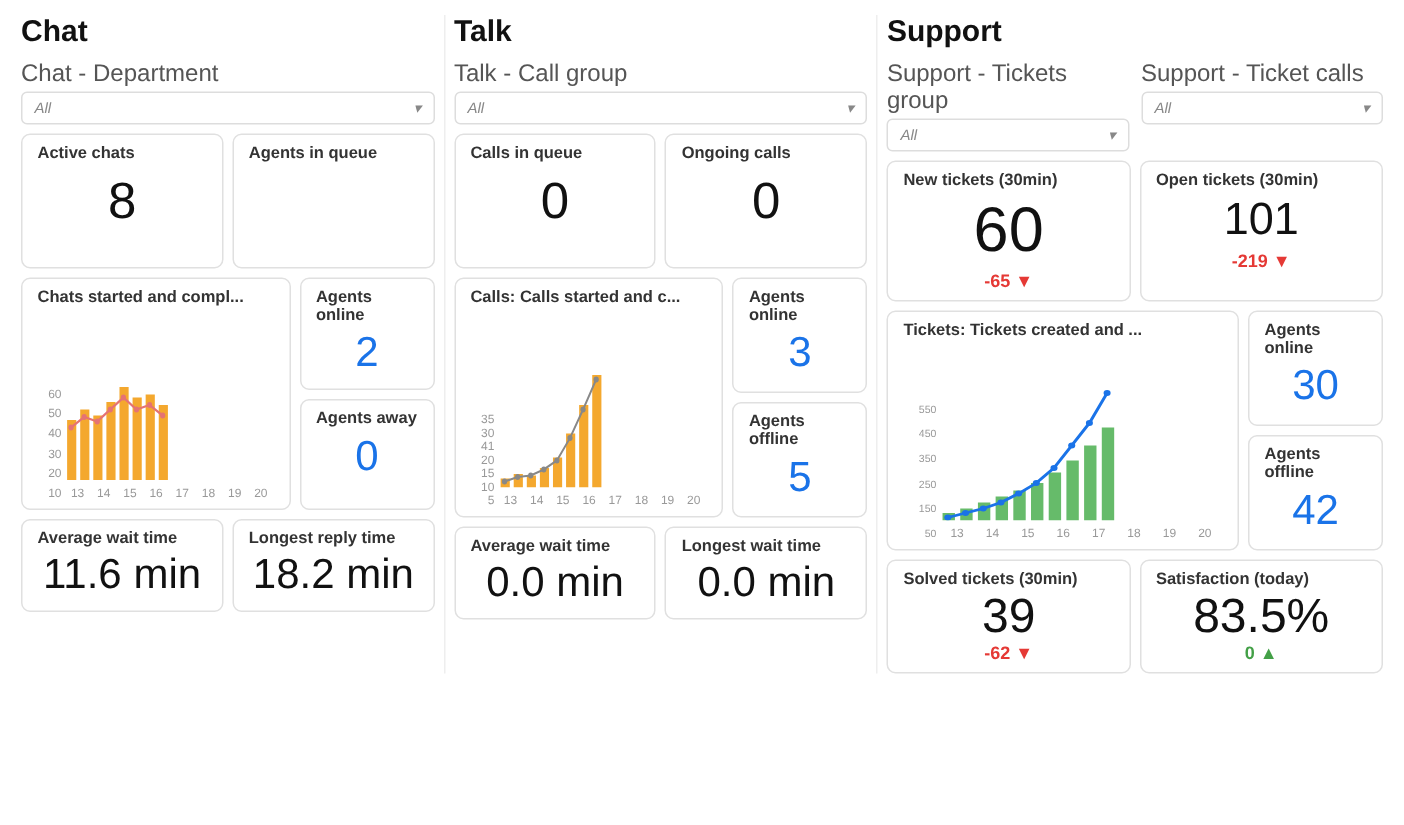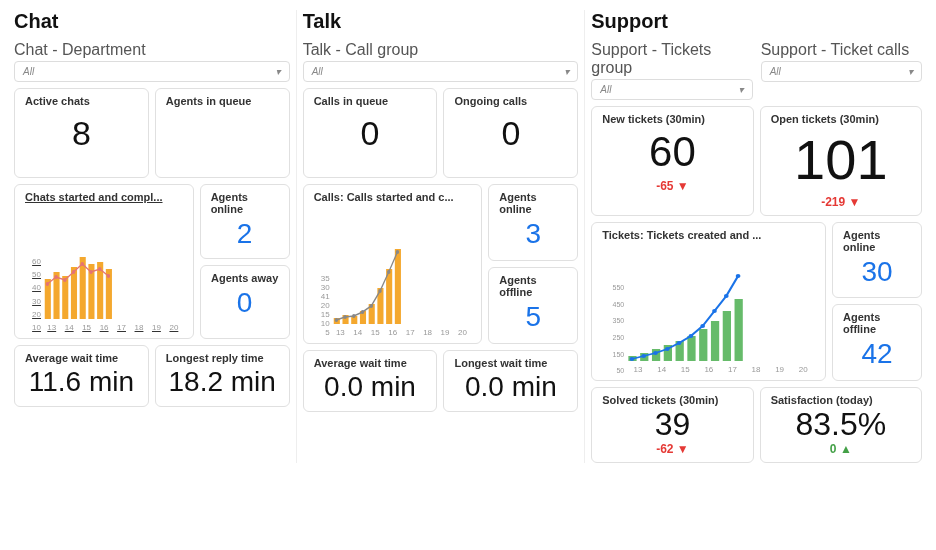--- a/index.html
+++ b/index.html
@@ -125,21 +125,21 @@
           <div class="metric-value" style="padding:8px 0;">8</div>
         </div>
 
         <div class="metric-card" style="min-height:90px;">
           <div class="metric-title">Agents in queue</div>
         </div>
       </div>
 
       <div style="display:grid; grid-template-columns:1fr 90px; gap:6px; margin-bottom:6px;">
 
-        <div class="metric-card" style="min-height:155px;text-decoration:underline;">
+        <div class="metric-card" style="min-height:155px;">
           <div class="metric-title">Chats started and compl...</div>
           <div style="display:flex; flex:1; align-items:flex-end; padding-top:4px;">
             <div style="display:flex; flex-direction:column; justify-content:space-between; height:75px; font-size:8px; color:#999; margin-right:2px; text-align:right; min-width:16px;">
               <span>60</span>
               <span>50</span>
               <span>40</span>
               <span>30</span>
               <span>20</span>
               <span>10</span>
             </div>
@@ -177,21 +177,21 @@
               </div>
             </div>
           </div>
         </div>
 
         <div style="display:flex; flex-direction:column; gap:6px;">
           <div class="metric-card" style="flex:1; min-height:70px;">
             <div class="metric-title">Agents online</div>
             <div class="metric-value-blue" style="font-size:28px; padding:4px 0;">2</div>
           </div>
-          <div class="metric-card" style="flex:1; min-height:70px;align-items:center;">
+          <div class="metric-card" style="flex:1; min-height:70px;">
             <div class="metric-title">Agents away</div>
             <div class="metric-value-blue" style="font-size:28px; padding:4px 0;">0</div>
           </div>
         </div>
       </div>
 
       <div class="grid-2col">
         <div class="metric-card">
           <div class="metric-title">Average wait time</div>
           <div class="metric-value-sm" style="padding:4px 0;">11.6 min</div>
@@ -317,21 +317,21 @@
       </div>
 
       <div class="grid-2col" style="gap:6px; margin-bottom:6px;">
         <div class="metric-card" style="min-height:90px;">
           <div class="metric-title">New tickets (30min)</div>
           <div class="metric-value" style="padding:4px 0; font-size:42px;">60</div>
           <div class="delta-red triangle-down">-65</div>
         </div>
         <div class="metric-card" style="min-height:90px;">
           <div class="metric-title">Open tickets (30min)</div>
-          <div class="metric-value" style="padding:4px 0; font-size:56px;">101</div>
+          <div class="metric-value" style="padding:4px 0; font-size:30px;">101</div>
           <div class="delta-red triangle-down">-219</div>
         </div>
       </div>
 
       <div style="display:grid; grid-template-columns:1fr 90px; gap:6px; margin-bottom:6px;">
         <div class="metric-card" style="min-height:155px;">
           <div class="metric-title">Tickets: Tickets created and ...</div>
           <div style="display:flex; flex:1; align-items:flex-end; padding-top:4px;">
             <div style="display:flex; flex-direction:column; justify-content:space-between; height:90px; font-size:7px; color:#999; margin-right:2px; text-align:right; min-width:22px;">
               <span>550</span>

